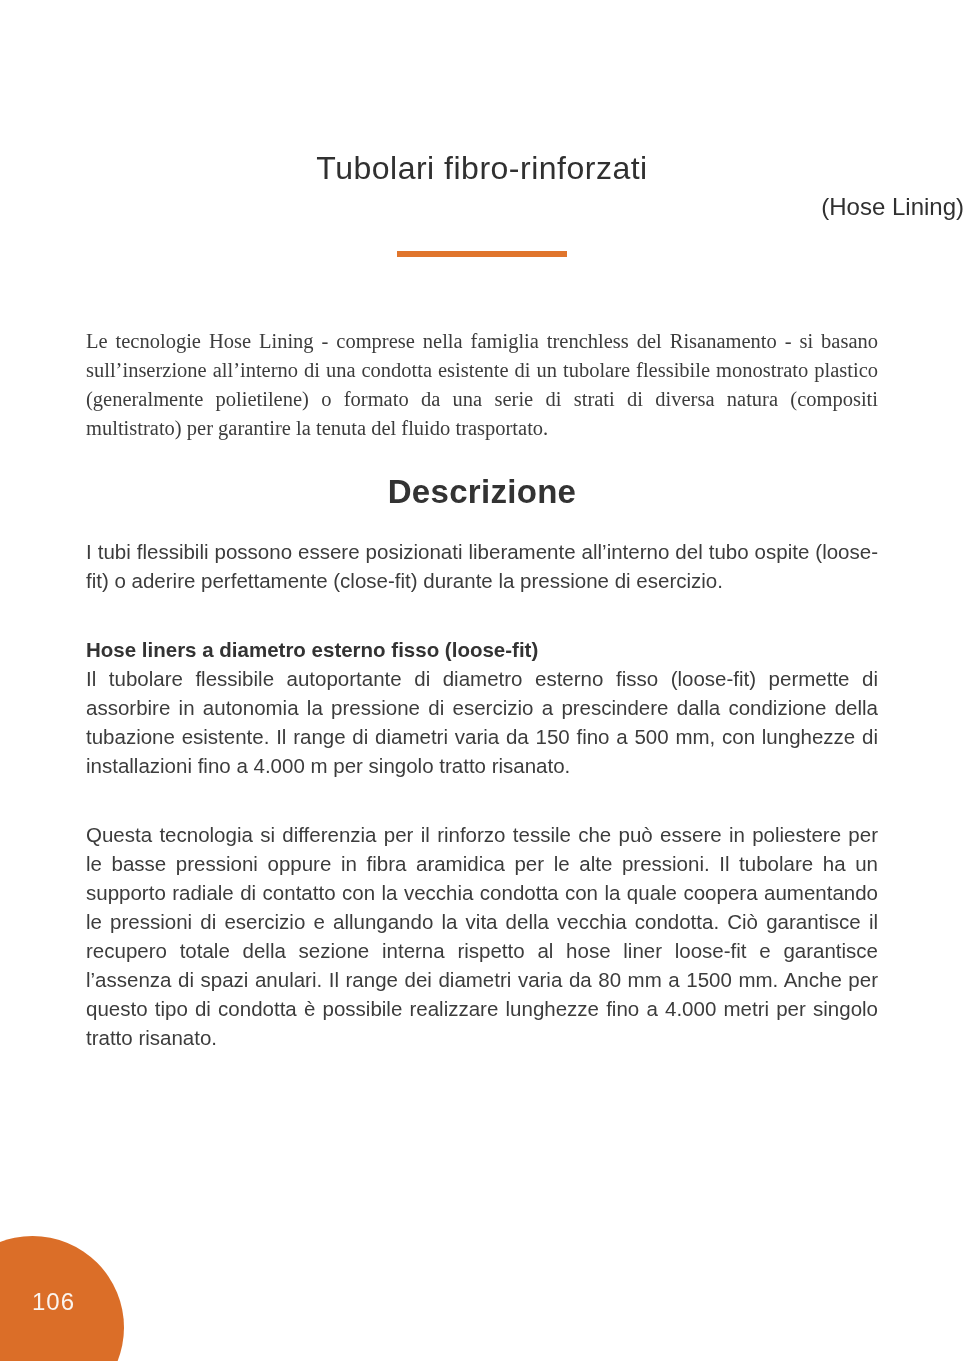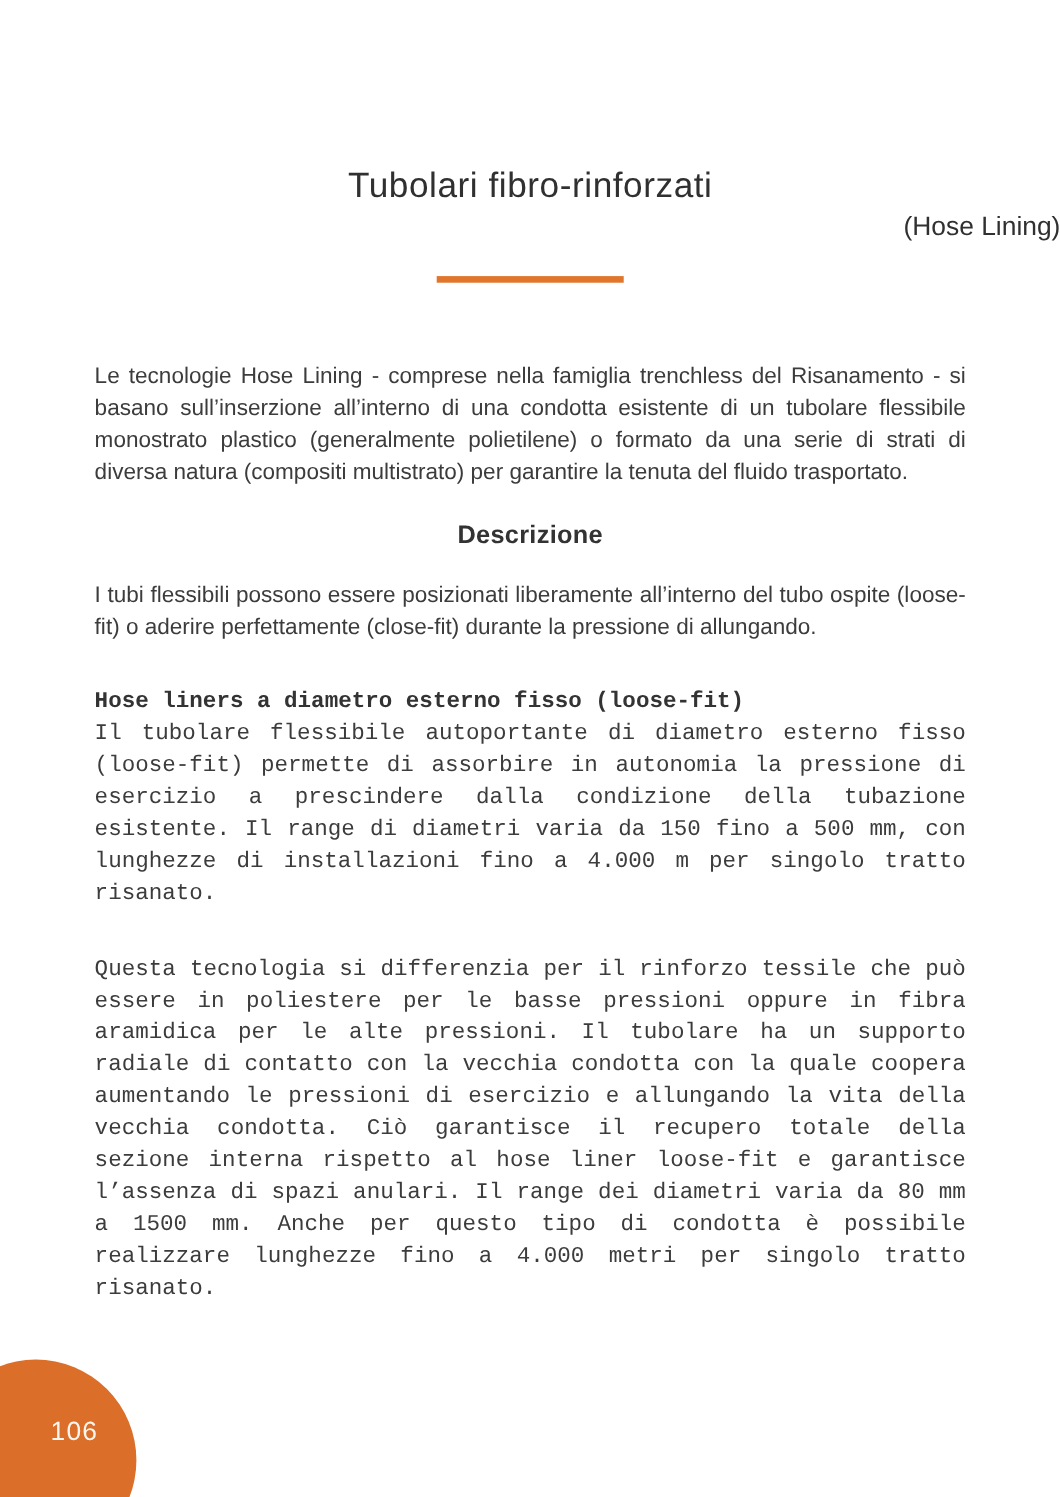--- a/index.html
+++ b/index.html
@@ -34,50 +34,50 @@
     background: #e0752c;
   }
   .content { padding: 0 86px; }
   .body-text {
     font-size: 20.5px;
     line-height: 29px;
     text-align: justify;
     margin: 0;
     font-weight: 400;
   }
-  .intro-paragraph { margin-top: 70px; }
+  .intro-paragraph { margin-top: 70px; font-family: Liberation Serif, serif; }
   .section-title {
     margin: 30px 0 0 0;
     text-align: center;
-    font-size: 23px;
+    font-size: 33px;
     font-weight: 700;
     letter-spacing: 0.3px;
     color: #333333;
   }
   .description-paragraph { margin-top: 26px; }
-  .liner-section { margin-top: 40px; font-family: Liberation Mono, monospace; }
+  .liner-section { margin-top: 40px; }
   .liner-heading {
     margin: 0;
     font-size: 20.5px;
     line-height: 29px;
     font-weight: 700;
     color: #333333;
   }
   .page-number-circle {
     position: absolute;
     left: -59px;
     top: 1236px;
     width: 183px;
     height: 183px;
     border-radius: 50%;
     background: #db6e28;
   }
   .page-number {
     position: absolute;
-    left: 46px;
+    left: 32px;
     top: 1288px;
     font-size: 24px;
     font-weight: 400;
     letter-spacing: 1px;
     color: #fbf5ef;
   }
 </style>
 </head>
 <body>
 
@@ -86,21 +86,21 @@
   <h1 class="doc-title">Tubolari fibro-rinforzati</h1>
   <h2 class="doc-subtitle">(Hose Lining)</h2>
   <div class="accent-rule"></div>
 
   <div class="content">
 
     <p class="body-text intro-paragraph">Le tecnologie Hose Lining - comprese nella famiglia trenchless del Risanamento - si basano sull’inserzione all’interno di una condotta esistente di un tubolare flessibile monostrato plastico (generalmente polietilene) o formato da una serie di strati di diversa natura (compositi multistrato) per garantire la tenuta del fluido trasportato.</p>
 
     <h3 class="section-title">Descrizione</h3>
 
-    <p class="body-text description-paragraph">I tubi flessibili possono essere posizionati liberamente all’interno del tubo ospite (loose-fit) o aderire perfettamente (close-fit) durante la pressione di allungando.</p>
+    <p class="body-text description-paragraph">I tubi flessibili possono essere posizionati liberamente all’interno del tubo ospite (loose-fit) o aderire perfettamente (close-fit) durante la pressione di esercizio.</p>
 
     <div class="liner-section">
       <h4 class="liner-heading">Hose liners a diametro esterno fisso (loose-fit)</h4>
       <p class="body-text">Il tubolare flessibile autoportante di diametro esterno fisso (loose-fit) permette di assorbire in autonomia la pressione di esercizio a prescindere dalla condizione della tubazione esistente. Il range di diametri varia da 150 fino a 500 mm, con lunghezze di installazioni fino a 4.000 m per singolo tratto risanato.</p>
     </div>
 
     <div class="liner-section">
       <p class="body-text">Questa tecnologia si differenzia per il rinforzo tessile che può essere in poliestere per le basse pressioni oppure in fibra aramidica per le alte pressioni. Il tubolare ha un supporto radiale di contatto con la vecchia condotta con la quale coopera aumentando le pressioni di esercizio e allungando la vita della vecchia condotta.  Ciò  garantisce il recupero totale della sezione interna rispetto al hose liner loose-fit e garantisce l’assenza di spazi anulari. Il range dei diametri varia da 80 mm a 1500 mm. Anche per questo tipo di condotta è possibile realizzare lunghezze fino a 4.000 metri per singolo tratto risanato.</p>
     </div>
 

